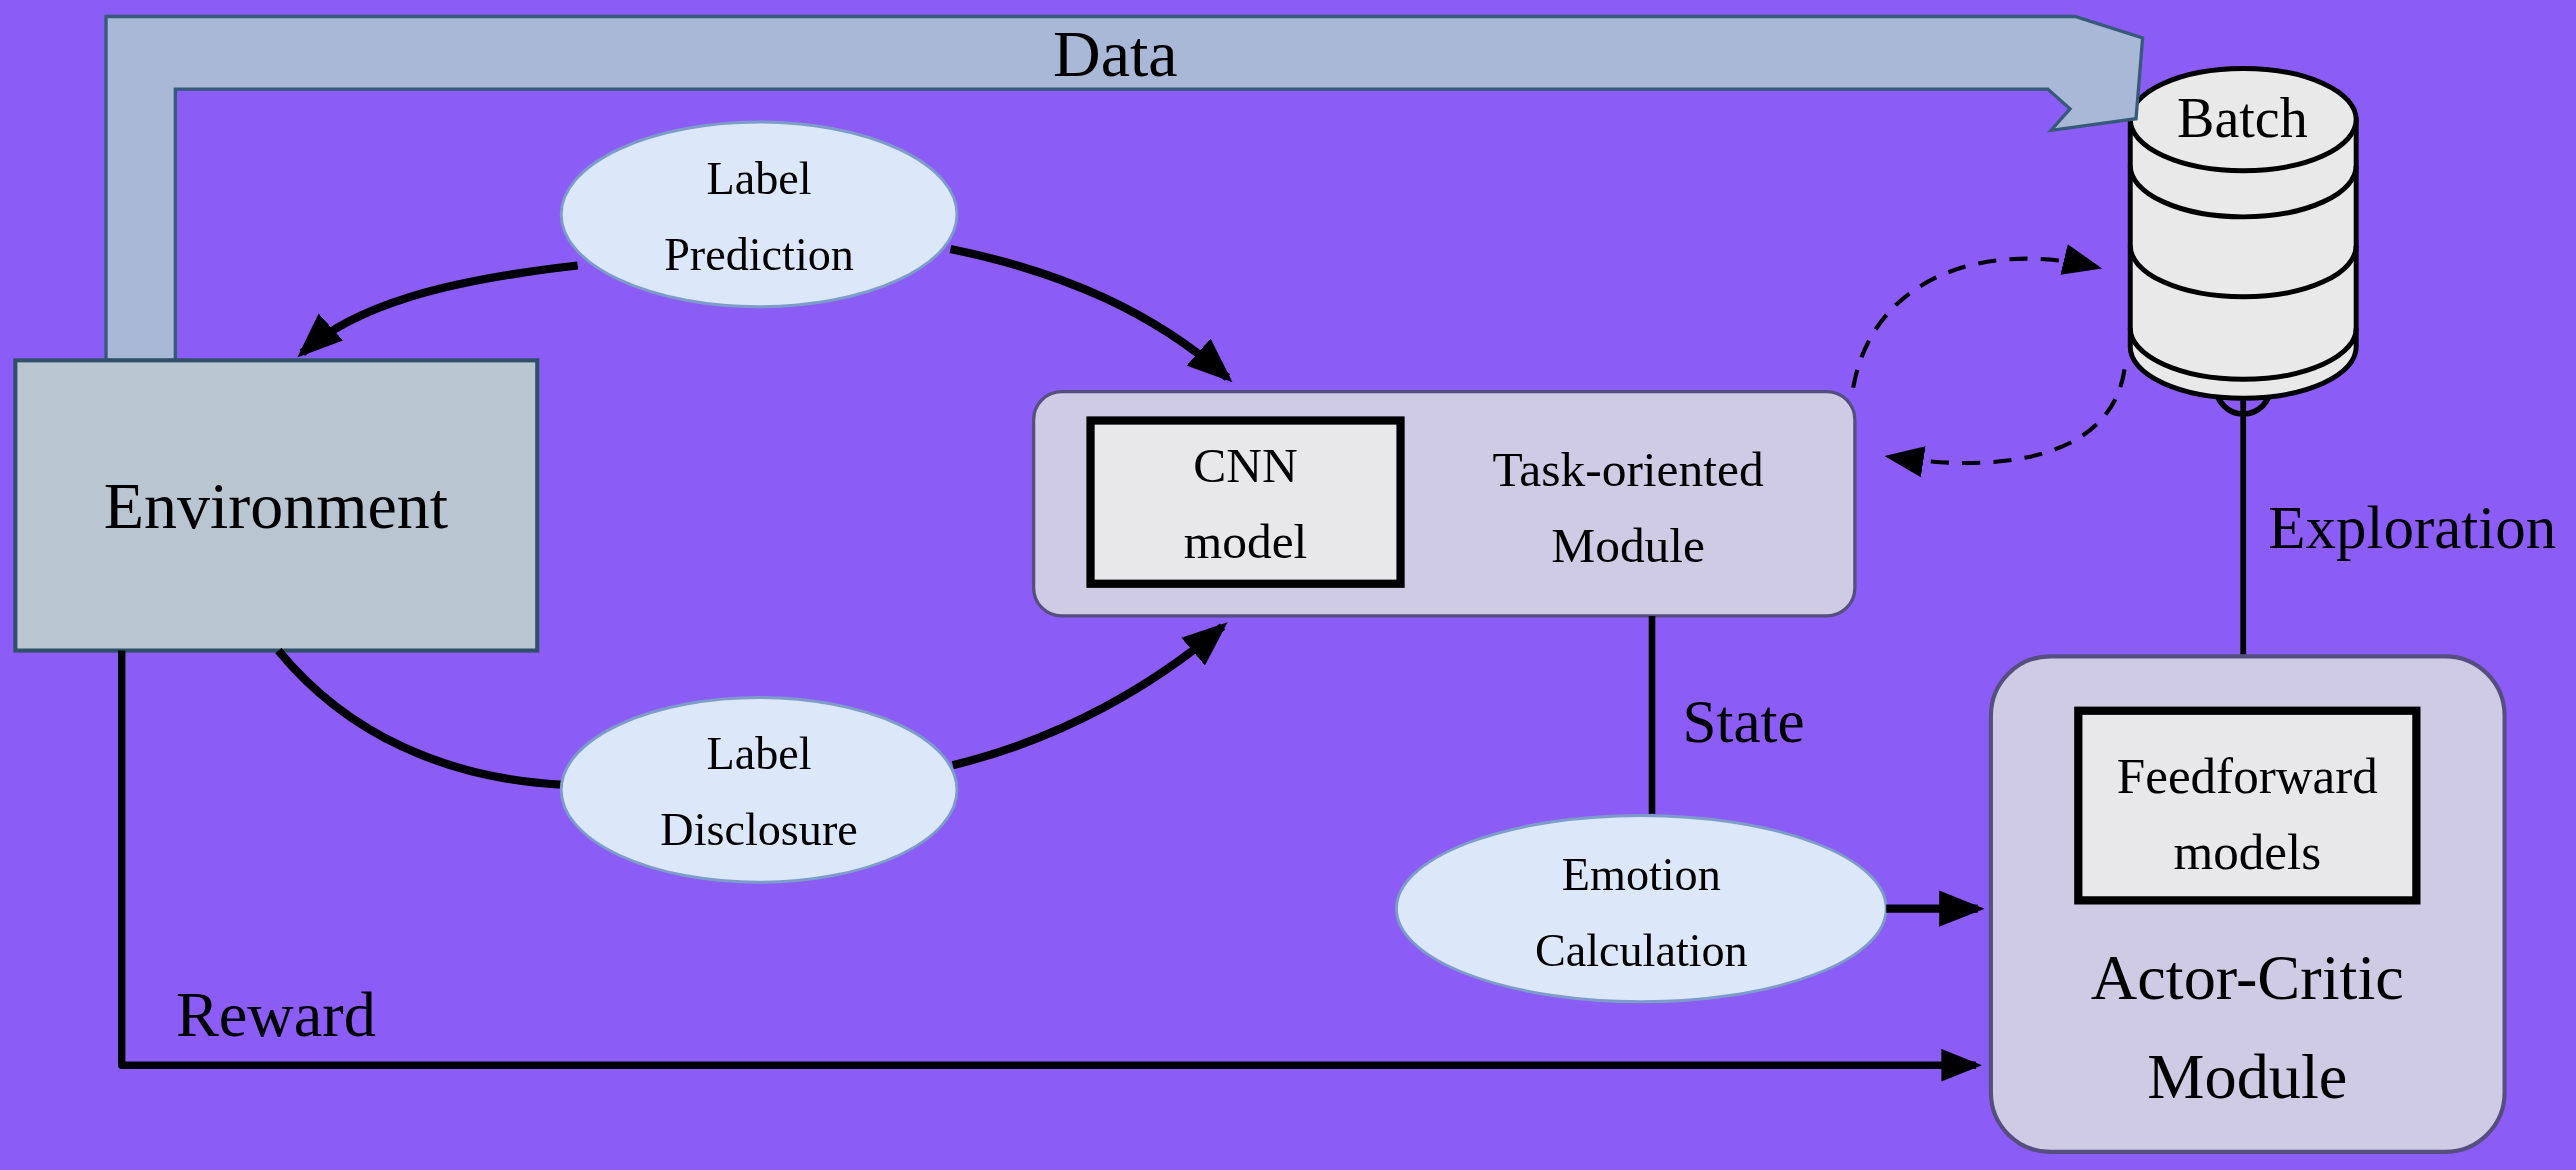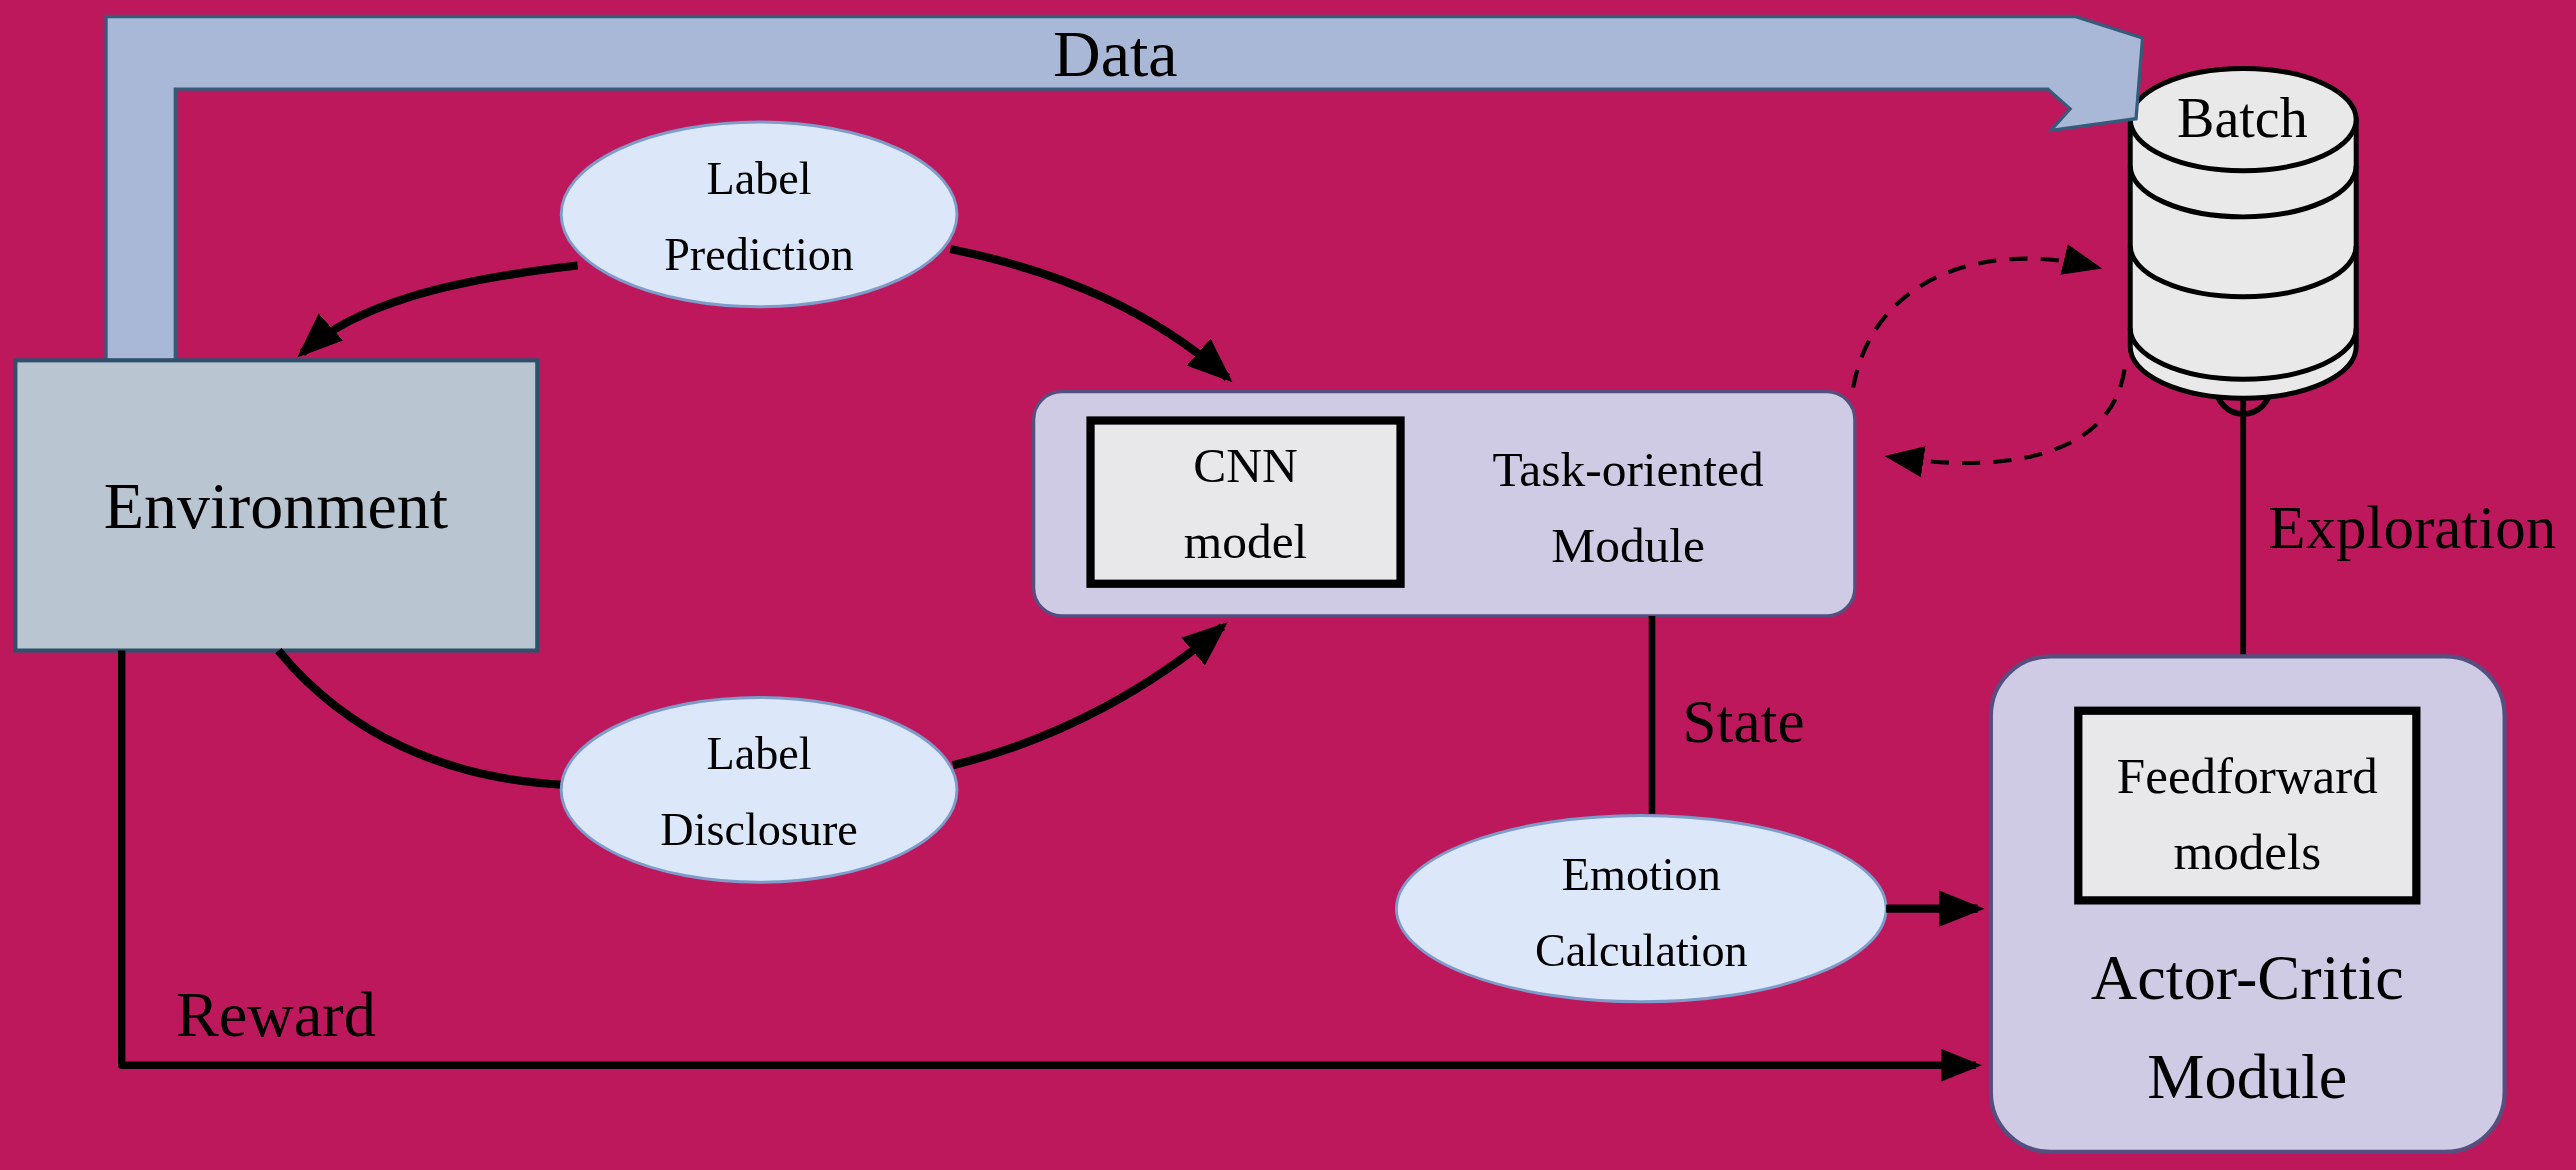--- a/index.html
+++ b/index.html
@@ -1,17 +1,17 @@
 <!DOCTYPE html>
 <html style="font-size:13px"><head>
 <meta charset="utf-8">
 <style>
   html,body{margin:0;padding:0;background:#ffffff;}
   body{width:2576px;height:1170px;overflow:hidden;}
-  .canvas{width:2576px;height:1170px;position:relative;background:#be185d;}
+  .canvas{width:2576px;height:1170px;position:relative;background:#8b5cf6;}
   svg{display:block;}
   text{font-family:"Liberation Serif","DejaVu Serif",serif;fill:#000000;}
   .mid{text-anchor:middle;}
   .t80{font-size:80px;}
   .t78{font-size:78px;}
   .t74{font-size:74px;}
   .t68{font-size:68px;}
   .t62{font-size:62px;}
   .t60{font-size:60px;}
   .t56{font-size:56px;}

